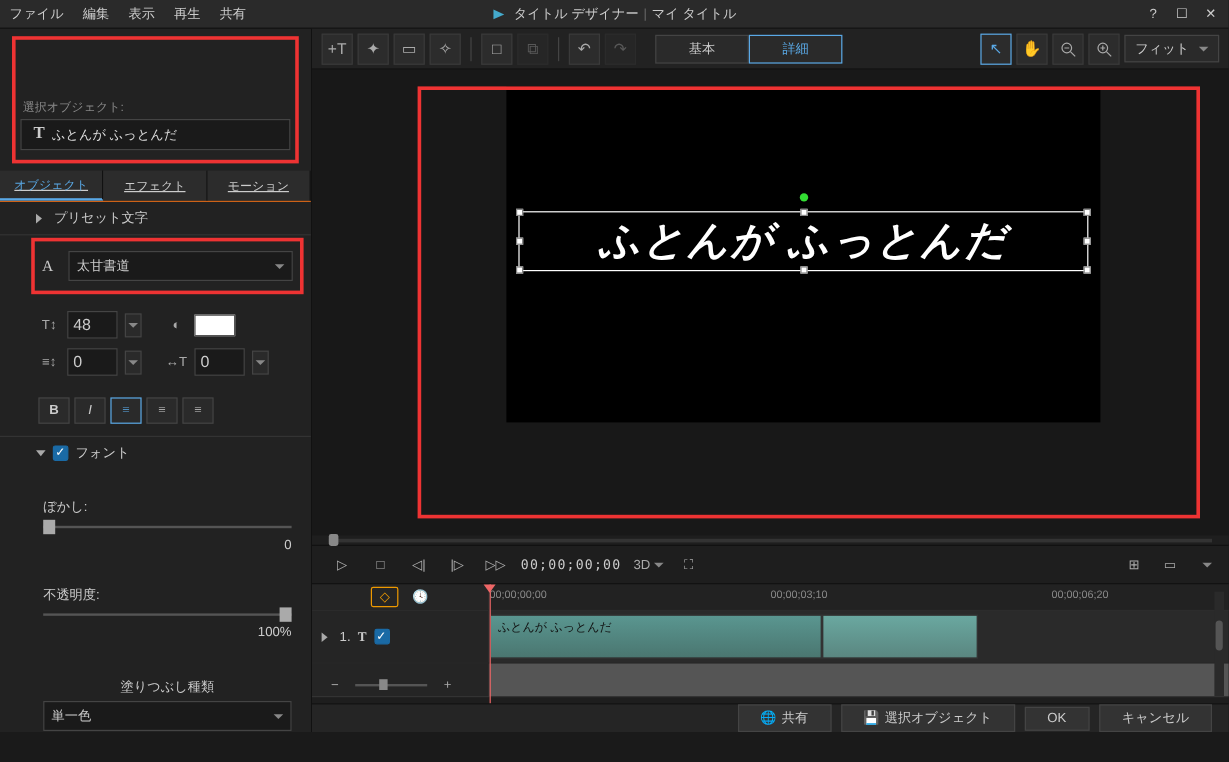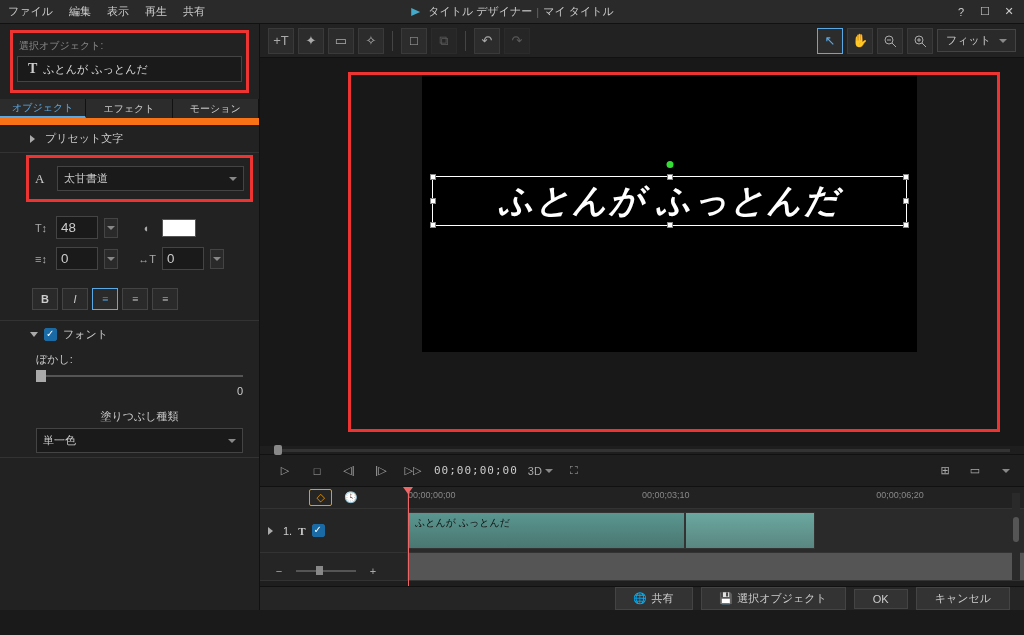--- a/index.html
+++ b/index.html
@@ -6,25 +6,25 @@
 body{background:#1a1a1a;color:#ccc;font-size:11px;width:1024px;height:635px;overflow:hidden;position:relative;user-select:none;}
 .titlebar{height:24px;background:#2a2a2a;display:flex;align-items:center;padding:0 8px;border-bottom:1px solid #111;}
 .menu-items{display:flex;gap:16px;}
 .menu-item{color:#ccc;cursor:pointer;}
 .title-center{position:absolute;left:50%;transform:translateX(-50%);display:flex;align-items:center;gap:4px;color:#ccc;}
 .title-right{margin-left:auto;display:flex;gap:10px;align-items:center;}
 .win-btn{width:14px;height:14px;cursor:pointer;color:#ccc;display:flex;align-items:center;justify-content:center;}
 .main{display:flex;height:586px;}
 .sidebar{width:260px;background:#222;border-right:1px solid #111;overflow-y:auto;}
 .sel-obj-box{margin:6px 10px;border:3px solid #e33;padding:6px 4px 8px;}
-.sel-label{font-size:10px;color:#888;margin-bottom:3px;padding-left:2px;}
+.sel-label{font-size:10px;color:#888;margin-bottom:3px;padding-left:2px;margin-top:43px;}
 .obj-field{display:flex;align-items:center;background:#1a1a1a;border:1px solid #444;padding:4px;}
 .obj-field-icon{font-family:serif;font-weight:bold;font-size:14px;margin:0 6px;}
 .obj-text{color:#ddd;}
-.tabs{display:flex;height:26px;border-bottom:7px solid #f97316;}
+.tabs{display:flex;height:26px;border-bottom:1px solid #f97316;text-decoration:underline;}
 .tab{flex:1;display:flex;align-items:center;justify-content:center;background:#2c2c2c;border-right:1px solid #111;cursor:pointer;font-size:10px;}
 .tab.active{color:#5aa9e6;border-bottom:2px solid #5aa9e6;}
 .section{border-bottom:1px solid #333;padding-left:20px;}
 .sec-header{display:flex;align-items:center;padding:6px 10px;cursor:pointer;gap:6px;}
 .caret{width:0;height:0;border-left:4px solid transparent;border-right:4px solid transparent;border-top:5px solid #aaa;}
 .caret.closed{border-top:none;border-left:5px solid #aaa;border-bottom:4px solid transparent;border-top:4px solid transparent;}
 .sec-body{padding:6px 12px;}
 .font-box{border:3px solid #e33;padding:8px 6px;margin:2px 6px 8px;}
 .font-row{display:flex;align-items:center;gap:6px;}
 .font-icon{font-family:serif;font-size:13px;width:16px;}
@@ -36,21 +36,21 @@
 .color-sw{width:34px;height:18px;background:#fff;border:1px solid #555;}
 .icon-lbl{font-size:11px;color:#aaa;width:18px;text-align:center;}
 .check-row{display:flex;align-items:center;gap:6px;padding:2px 12px 8px;}
 .checkbox{width:13px;height:13px;border:1px solid #555;background:#1a1a1a;cursor:pointer;border-radius:2px;}
 .checkbox.checked{background:#1a6aa5;border-color:#1a6aa5;position:relative;}
 .checkbox.checked:after{content:"✓";color:#fff;position:absolute;font-size:10px;top:-1px;left:1px;}
 .fmt-row{display:flex;gap:4px;padding:4px 12px 10px;}
 .fmt-btn{width:26px;height:22px;border:1px solid #444;background:#2a2a2a;display:flex;align-items:center;justify-content:center;cursor:pointer;font-family:serif;}
 .fmt-btn.active{border-color:#5aa9e6;color:#5aa9e6;}
 .slider-row{padding:4px 16px;}
-.slider-lbl{margin-bottom:4px;}
+.slider-lbl{margin-bottom:4px;margin-top:20px;}
 .slider-track{position:relative;height:2px;background:#555;margin:8px 0;}
 .slider-thumb{position:absolute;width:10px;height:12px;background:#aaa;top:-5px;}
 .slider-val{text-align:right;color:#ccc;margin-top:2px;}
 .right-area{flex:1;display:flex;flex-direction:column;background:#1a1a1a;}
 .toolbar{height:34px;display:flex;align-items:center;padding:4px 8px;gap:4px;border-bottom:1px solid #111;background:#222;}
 .tool-btn{width:26px;height:26px;background:#2c2c2c;border:1px solid #3a3a3a;display:flex;align-items:center;justify-content:center;cursor:pointer;color:#aaa;font-size:13px;}
 .tool-sep{width:1px;height:20px;background:#444;margin:0 4px;}
 .mode-tabs{display:flex;margin-left:12px;}
 .mode-tab{width:78px;height:24px;border:1px solid #444;display:flex;align-items:center;justify-content:center;cursor:pointer;background:#2a2a2a;}
 .mode-tab.active{color:#5aa9e6;border-color:#5aa9e6;}
@@ -192,20 +192,27 @@
         <div class="checkbox checked"></div>
         <span>フォント</span>
       </div>
       <div class="slider-row">
         <div class="slider-lbl">ぼかし:</div>
         <div class="slider-track">
             <div class="slider-thumb" style="left:0"></div>
           </div>
         <div class="slider-val">0</div>
       </div>
+      <div class="slider-row">
+        <div class="slider-lbl">不透明度:</div>
+        <div class="slider-track">
+            <div class="slider-thumb" style="left:calc(100% - 10px)"></div>
+          </div>
+        <div class="slider-val">100%</div>
+      </div>
       <div class="slider-row" style="padding-top:8px;text-align:center;">
         <div class="slider-lbl">塗りつぶし種類</div>
         <div class="dropdown" style="margin-top:4px;">
           <span>単一色</span>
           <span class="dd-caret"></span>
         </div>
       </div>
     </div>
   </div>
 
@@ -214,20 +221,24 @@
       <div class="tool-btn">+T</div>
       <div class="tool-btn">✦</div>
       <div class="tool-btn">▭</div>
       <div class="tool-btn">✧</div>
       <div class="tool-sep"></div>
       <div class="tool-btn">□</div>
       <div class="tool-btn" style="opacity:.4">⧉</div>
       <div class="tool-sep"></div>
       <div class="tool-btn">↶</div>
       <div class="tool-btn" style="opacity:.4">↷</div>
+      <div class="mode-tabs">
+        <div class="mode-tab">基本</div>
+        <div class="mode-tab active">詳細</div>
+      </div>
       <div class="tool-right">
         <div class="tool-btn" style="color:#5aa9e6;border-color:#5aa9e6">↖</div>
         <div class="tool-btn">✋</div>
         <div class="tool-btn">
             <svg width="14" height="14">
               <circle cx="6" cy="6" r="4" fill="none" stroke="#aaa"></circle>
               <line x1="9" y1="9" x2="13" y2="13" stroke="#aaa"></line>
               <line x1="4" y1="6" x2="8" y2="6" stroke="#aaa"></line>
             </svg>
           </div>

